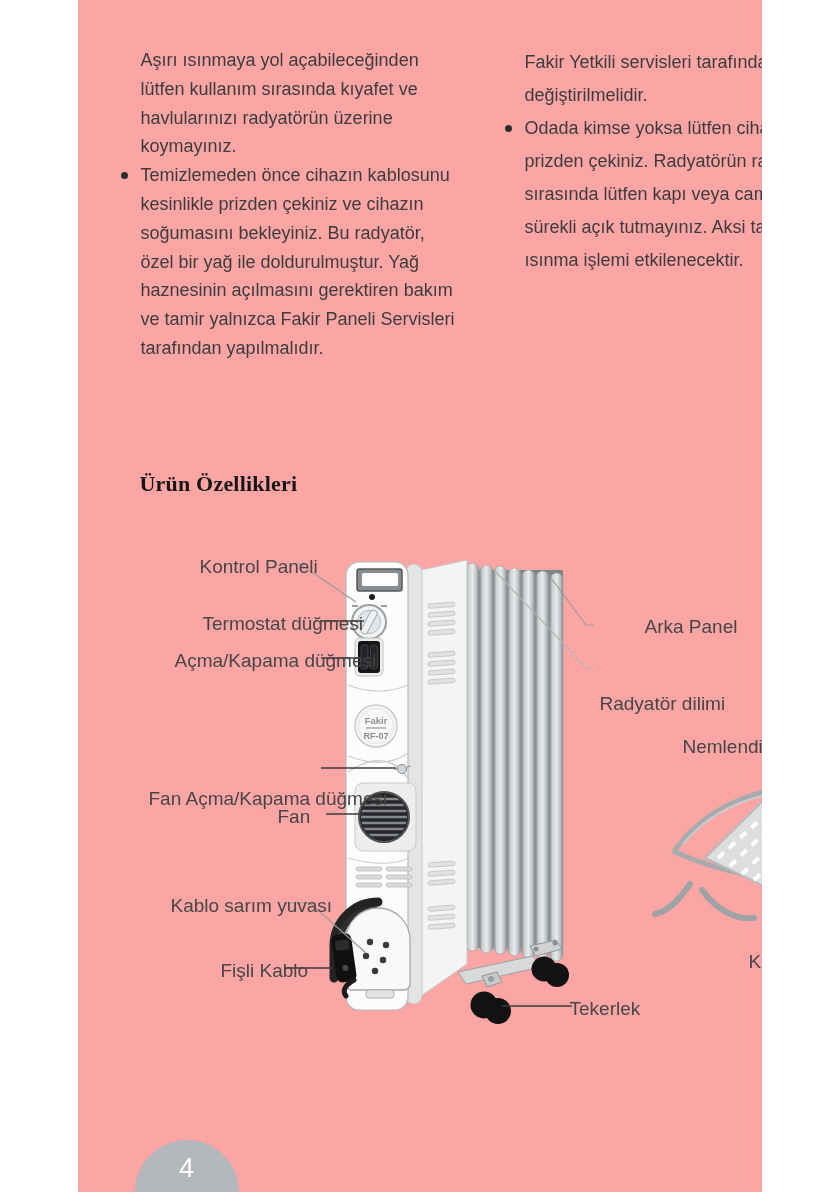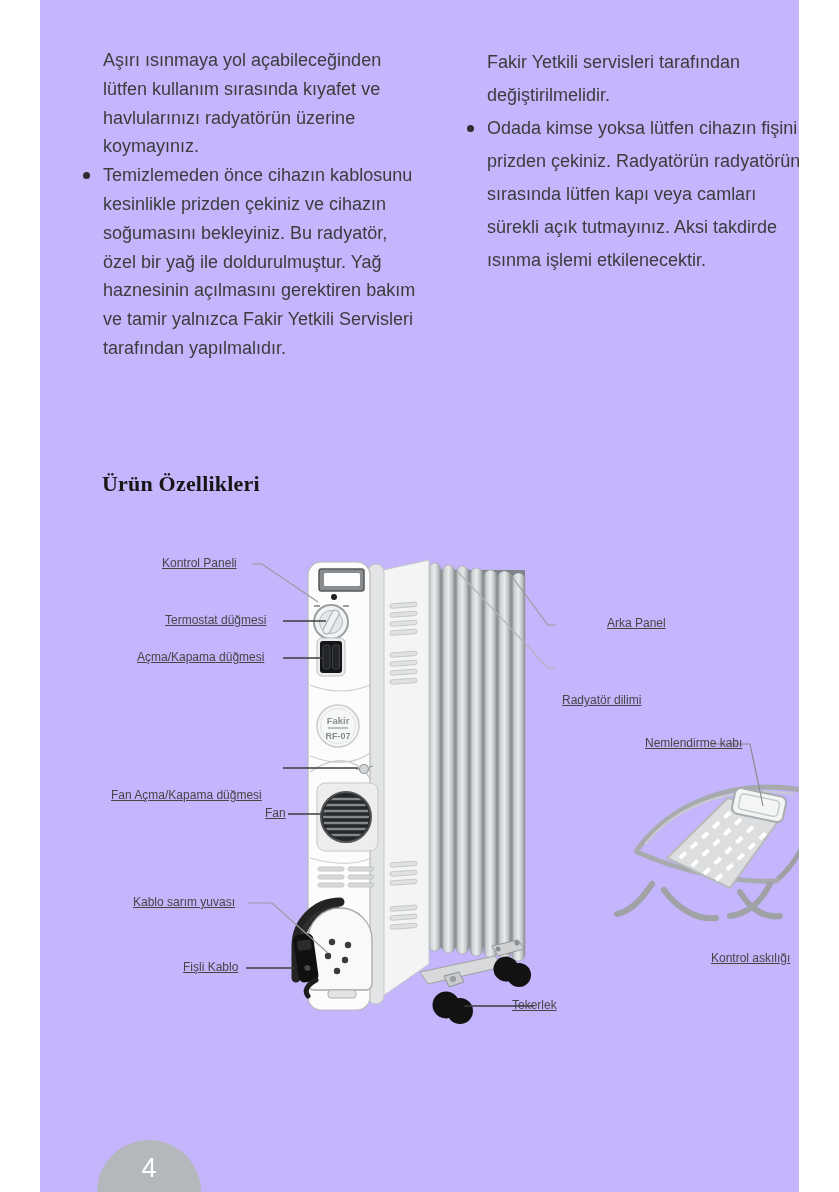--- a/index.html
+++ b/index.html
@@ -1,18 +1,18 @@
 <!DOCTYPE html>
 <html><head>
 <meta charset="utf-8">
 <style>
   html,body { margin:0; padding:0; background:#ffffff; }
   .page {
-    position:relative; width:759px; height:1192px; margin:0 auto;
-    background:#c4b5fd; overflow:hidden;
+    position:relative; width:684px; height:1192px; margin:0 auto;
+    background:#fca5a5; overflow:hidden;
     font-family:"Liberation Sans", sans-serif; color:#3c3c3c;
   }
   
   .col { position:absolute; top:46px; font-size:18px; }
   .col-left  { left:40px;  width:392px; line-height:28.8px; }
   .col-right { left:424px; width:392px; line-height:33px; }
   .item { position:relative; padding-left:23px; }
   .txt  { white-space:pre-line; }
   .bullet-dot {
     position:absolute; left:3px; width:7px; height:7px;
@@ -21,21 +21,21 @@
   .col-left  .bullet-dot { top:11px; }
   .col-right .bullet-dot { top:13px; }
   .b { font-weight:bold; color:#2e2e2e; }
   
   .heading {
     position:absolute; left:62px; top:471px;
     font-size:22px; font-weight:bold; color:#161616; letter-spacing:.2px;font-family:Liberation Serif, serif;
   }
   
   .dlabel {
-    position:absolute; font-size:12px; color:#464646; white-space:nowrap;text-decoration:underline;
+    position:absolute; font-size:19px; color:#464646; white-space:nowrap;
   }
   
   .art { position:absolute; left:0; top:540px; width:839px; height:540px; }
   
   .page-num-circle {
     position:absolute; left:57px; top:1140px; width:104px; height:104px;
     border-radius:50%; background:#b4b7bb;
   }
   .page-num {
     position:absolute; left:0; top:13px; width:100%;
@@ -54,21 +54,21 @@
 havlularınızı radyatörün üzerine
 koymayınız.</div>
     </div>
     <div class="item">
       <span class="bullet-dot"></span>
       <div class="txt">Temizlemeden önce cihazın kablosunu
 kesinlikle prizden çekiniz ve cihazın
 soğumasını bekleyiniz. Bu radyatör,
 özel bir yağ ile doldurulmuştur. Yağ
 haznesinin açılmasını gerektiren bakım
-ve tamir yalnızca Fakir Yetkili Servisleri
+ve tamir yalnızca Fakir Paneli Servisleri
 tarafından yapılmalıdır.</div>
     </div>
   </div>
 
   <div class="col col-right">
     <div class="item">
       <div class="txt">Fakir Yetkili servisleri tarafından
 değiştirilmelidir.</div>
     </div>
     <div class="item">
@@ -267,26 +267,26 @@
       <path d="M418,32 L508,128 H516" stroke="#b3b3b3" stroke-width="1.2"></path>
       <path d="M672,204 H710 L723,266" stroke="#8a8a8a" stroke-width="1.2"></path>
       <path d="M424,466 H494" stroke="#3c3c3c" stroke-width="1.4"></path>
     </g>
   </svg>
 
   <div class="dlabel" style="left:122px; top:556px;">Kontrol Paneli</div>
   <div class="dlabel" style="left:125px; top:613px;">Termostat düğmesi</div>
   <div class="dlabel" style="left:97px;  top:650px;">Açma/Kapama düğmesi</div>
   <div class="dlabel" style="left:71px;  top:760px;margin-top:28px;">Fan Açma/Kapama düğmesi</div>
-  <div class="dlabel" style="left:225px; top:806px;text-align:right;">Fan</div>
+  <div class="dlabel" style="left:200px; top:806px;text-align:right;">Fan</div>
   <div class="dlabel" style="left:93px;  top:895px;">Kablo sarım yuvası</div>
   <div class="dlabel" style="left:143px; top:960px;">Fişli Kablo</div>
   <div class="dlabel" style="left:522px; top:616px;margin-left:45px;">Arka Panel</div>
   <div class="dlabel" style="left:522px; top:676px;margin-top:17px;">Radyatör dilimi</div>
   <div class="dlabel" style="left:557px; top:736px;margin-left:48px;">Nemlendirme kabı</div>
   <div class="dlabel" style="left:671px; top:951px;">Kontrol askılığı</div>
-  <div class="dlabel" style="left:472px; top:998px;text-align:center;">Tekerlek</div>
+  <div class="dlabel" style="left:492px; top:998px;text-align:center;">Tekerlek</div>
 
   <div class="page-num-circle">
     <div class="page-num">4</div>
   </div>
 
 </div>
 
 </body></html>

